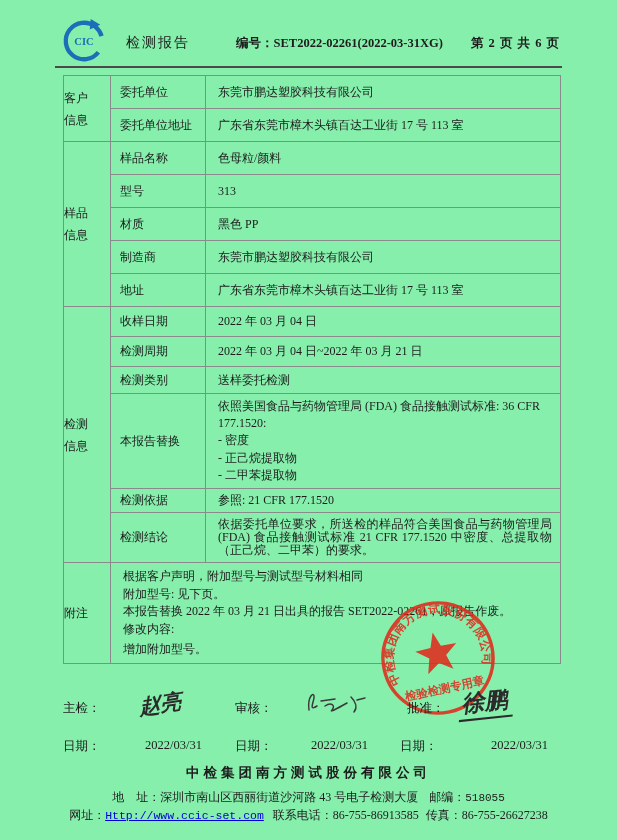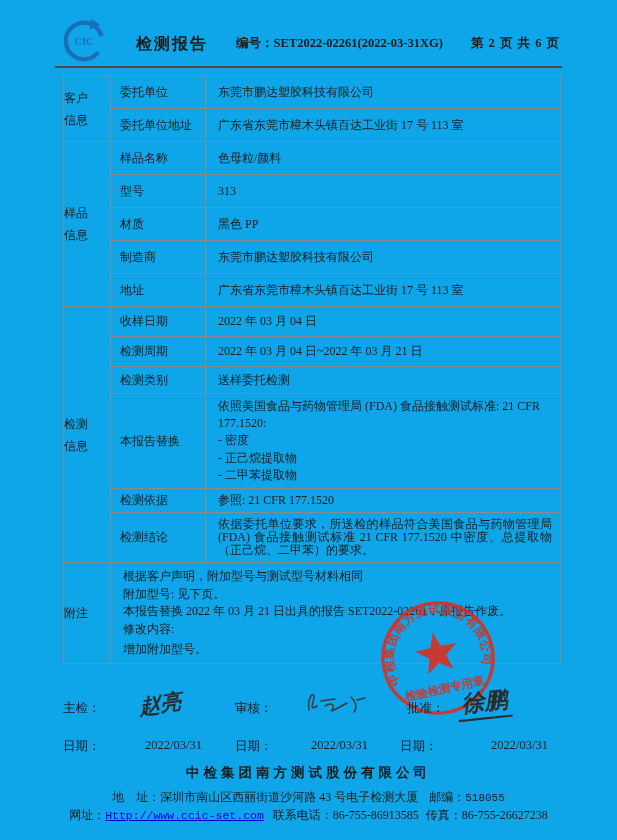--- a/index.html
+++ b/index.html
@@ -1,26 +1,26 @@
 <!DOCTYPE html>
 <html><head>
 <meta charset="utf-8">
 <style>
   * { margin:0; padding:0; box-sizing:border-box; }
   html,body { background:#e8e8e8; }
   .page {
     position:relative; width:617px; height:840px; margin:0 auto;
-    background:#0ea5e9; overflow:hidden;
+    background:#86efac; overflow:hidden;
     font-family:"Liberation Serif","DejaVu Serif",serif;
     color:#1c1c1c;
   }
   
   .header { position:absolute; left:55px; top:16px; width:507px; height:50px; }
   .logo { position:absolute; left:6px; top:2px; width:46px; height:46px; }
-  .hdr-title { position:absolute; left:81px; top:18px; font-size:16px; font-weight:bold; letter-spacing:2px; }
+  .hdr-title { position:absolute; left:71px; top:18px; font-size:14px; font-weight:normal; letter-spacing:2px; }
   .hdr-no { position:absolute; left:181px; top:19px; font-size:12.5px; font-weight:bold; }
   .hdr-page { position:absolute; right:2px; top:19px; font-size:12.5px; font-weight:bold; letter-spacing:1px; }
   .hdr-rule { position:absolute; left:55px; top:66px; width:507px; height:2px; background:#4a4a4a; }
   
   table.report { position:absolute; left:63px; top:75px; width:497px; border-collapse:collapse; table-layout:fixed; }
   table.report td { border:1px solid #8a8a8a; font-size:12px; vertical-align:middle; }
   td.sec { width:47px; text-align:left; line-height:22px; font-size:12px; }
   td.fld { width:95px; padding-left:9px; }
   td.val { width:355px; padding-left:12px; padding-right:8px; }
   .h33 { height:33px; } .h30 { height:30px; } .h27 { height:27px; }
@@ -122,21 +122,21 @@
       <td class="fld">检测周期</td>
       <td class="val">2022 年 03 月 04 日~2022 年 03 月 21 日</td>
     </tr>
     <tr class="h27">
       <td class="fld">检测类别</td>
       <td class="val">送样委托检测</td>
     </tr>
     <tr class="h88">
       <td class="fld">本报告替换</td>
       <td class="val multi">
-        <div>依照美国食品与药物管理局 (FDA) 食品接触测试标准: 21 CFR</div>
+        <div>依照美国食品与药物管理局 (FDA) 食品接触测试标准: 36 CFR</div>
         <div>177.1520:</div>
         <div>- 密度</div>
         <div>- 正己烷提取物</div>
         <div>- 二甲苯提取物</div>
       </td>
     </tr>
     <tr class="h24">
       <td class="fld">检测依据</td>
       <td class="val">参照: 21 CFR 177.1520</td>
     </tr>

